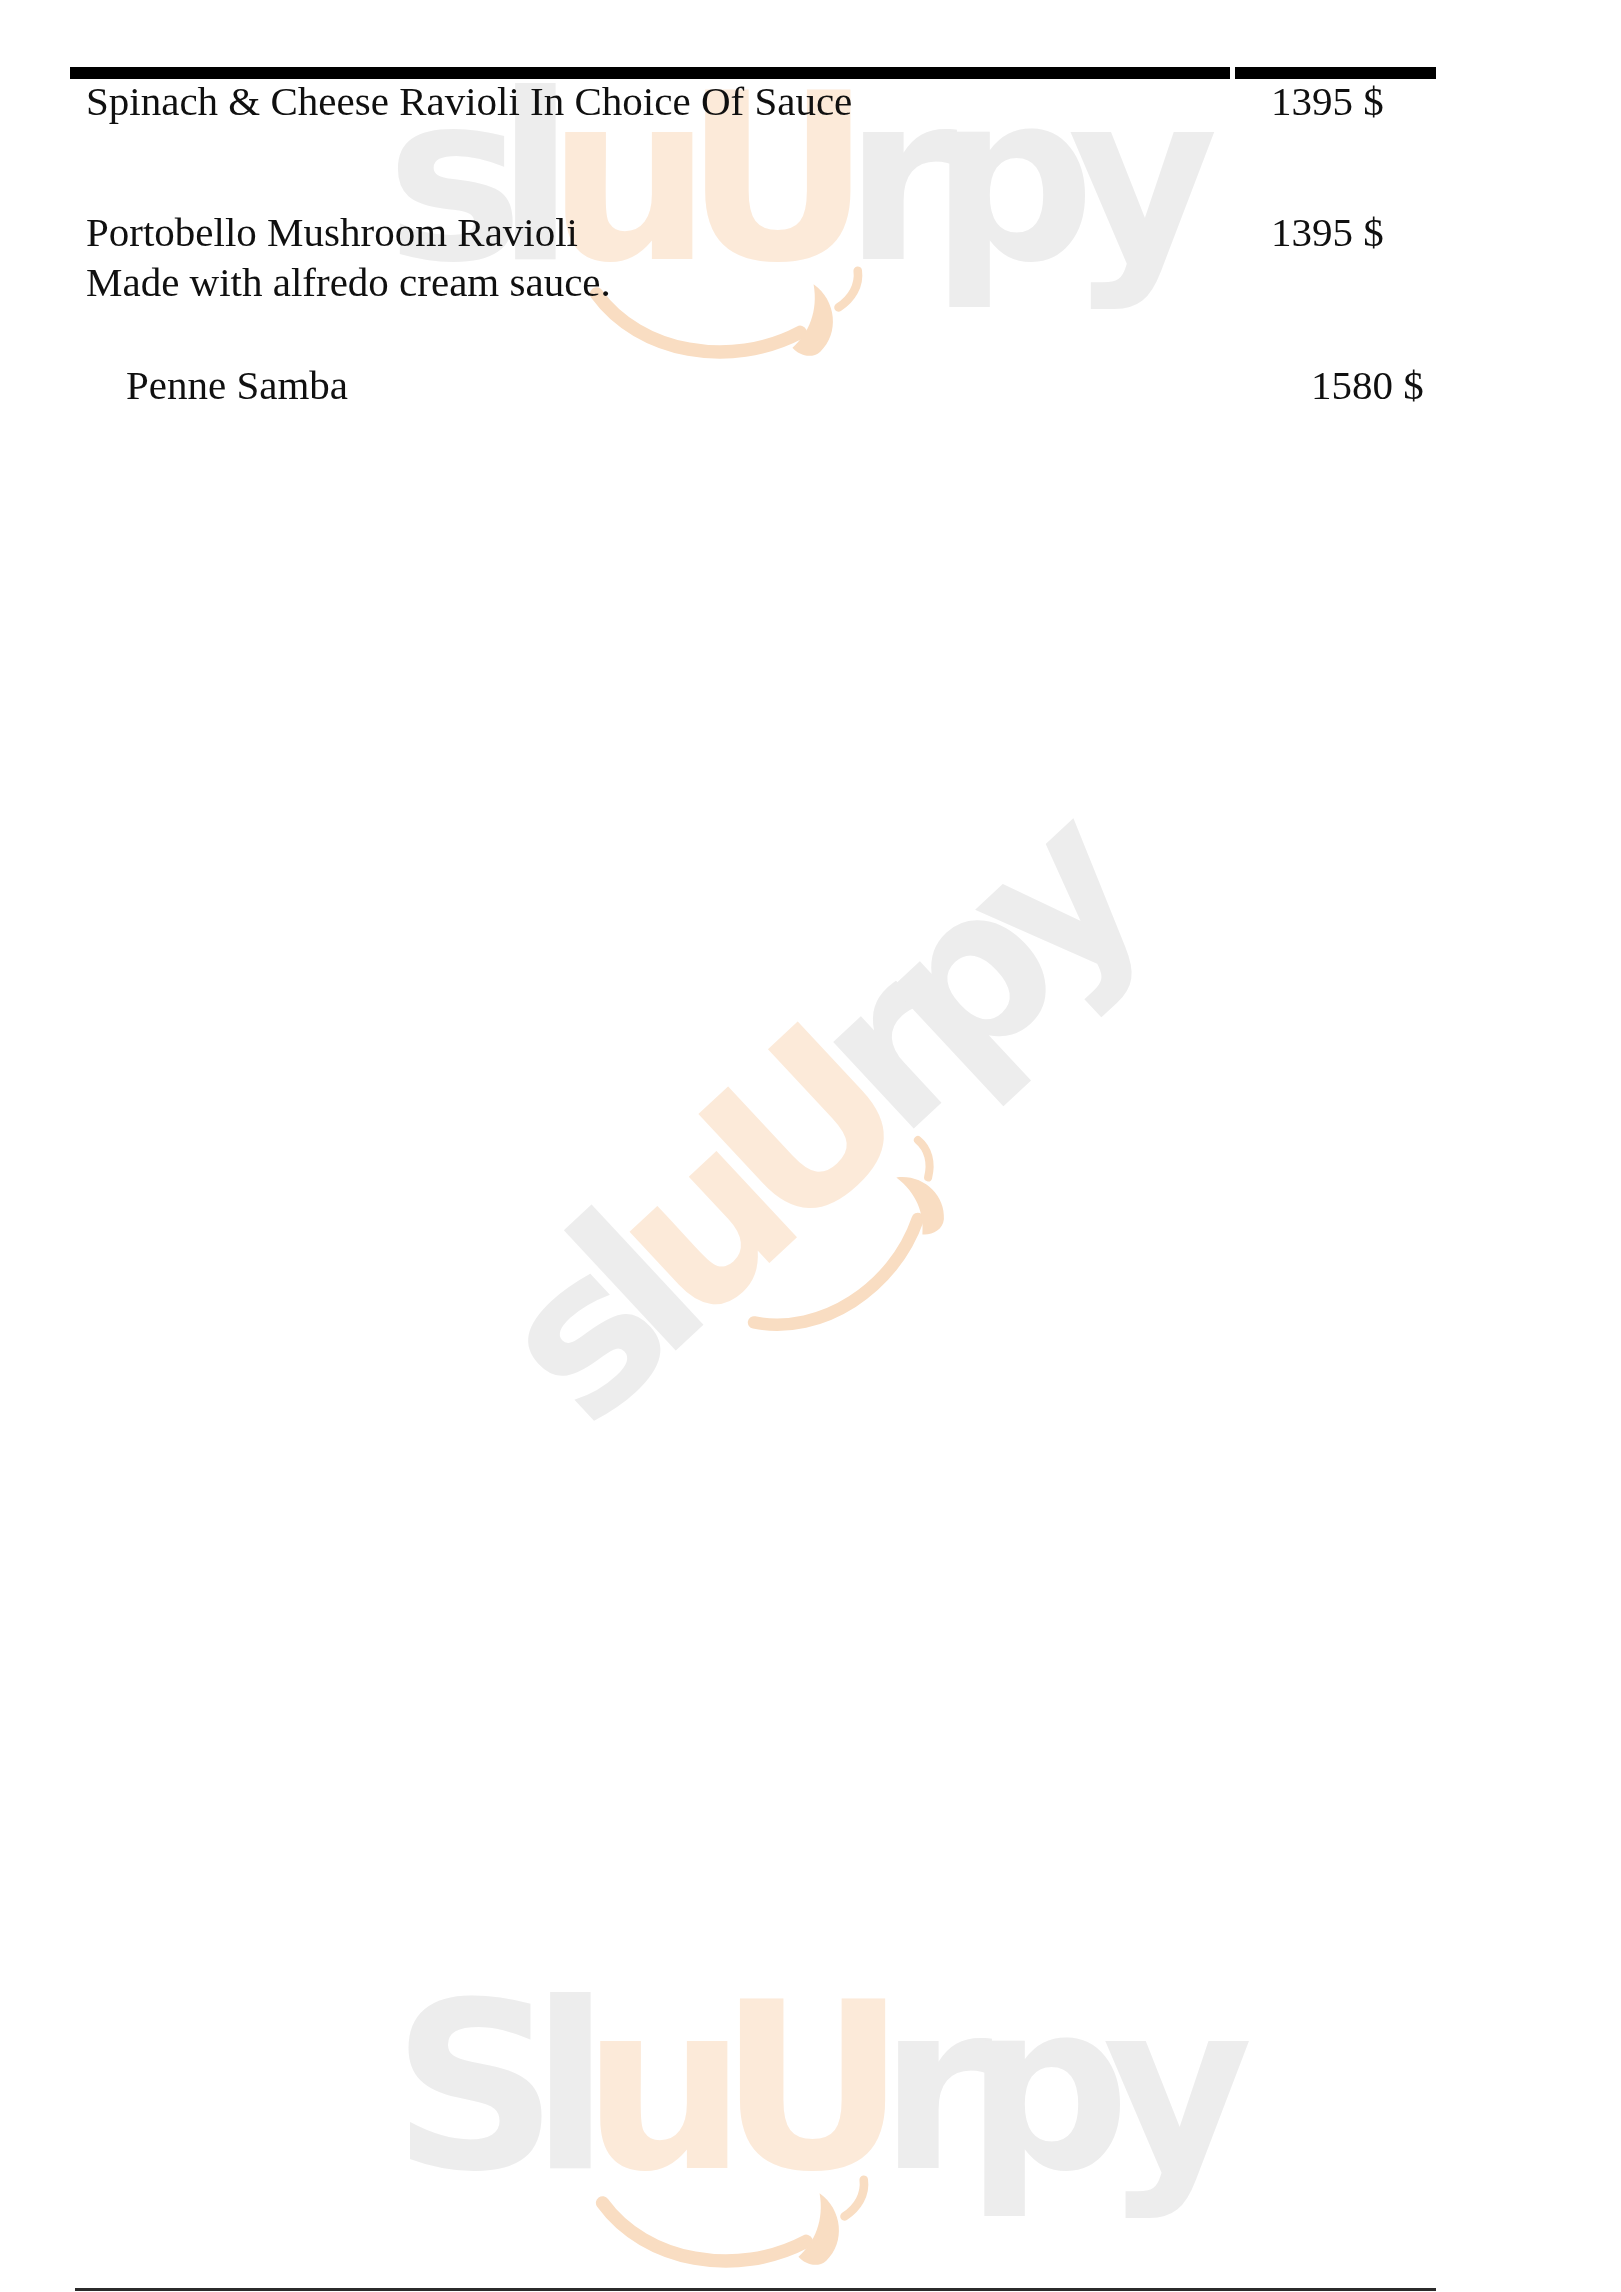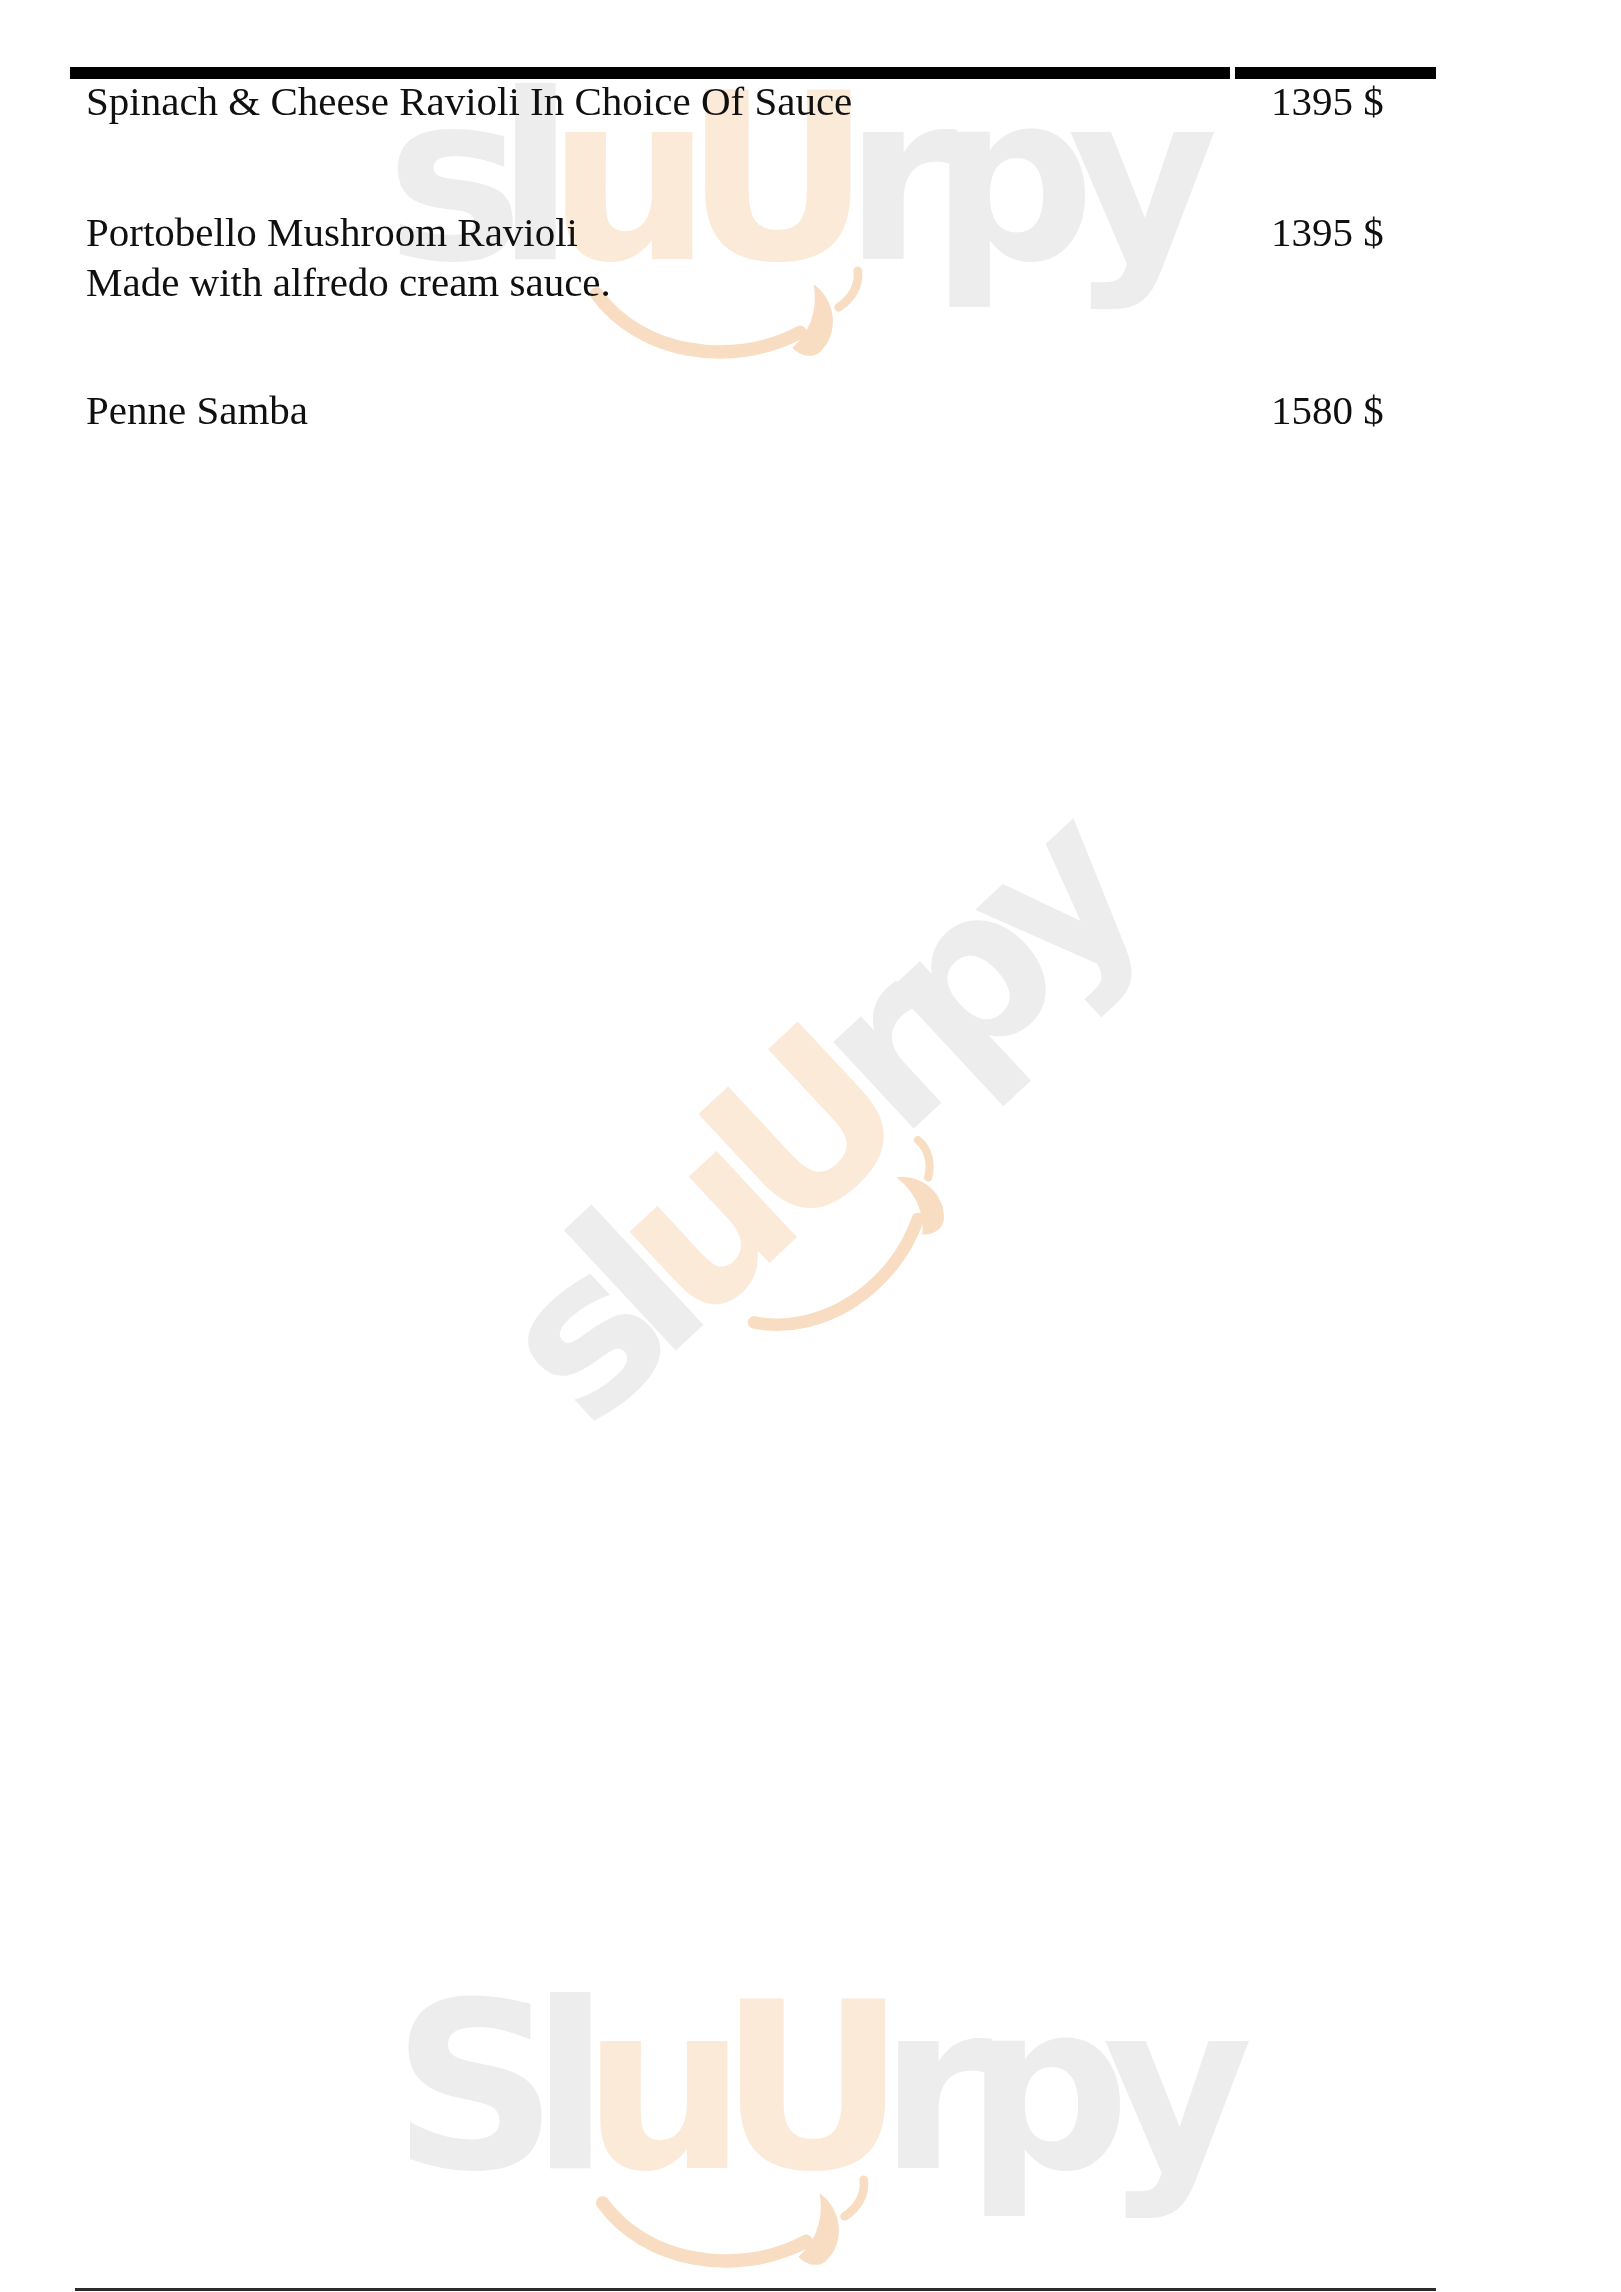--- a/index.html
+++ b/index.html
@@ -24,21 +24,21 @@
   }
 
   
   .menu { position:absolute; inset:0; z-index:2; }
   .item { position:absolute; left:86px; width:1372px; font-size:41px; line-height:50px; }
   .item .name  { display:inline-block; max-width:1078px; }
   .item .price { position:absolute; left:1185px; top:0; white-space:nowrap;text-align:right; }
   .item .desc  { max-width:1245px; }
   .item-0 { top:76px; }
   .item-1 { top:207px; }
-  .item-2 { top:385px; }
+  .item-2 { top:360px;margin-left:40px; }
 
   
   .wm {
     position:absolute; z-index:1;
     font-family:"DejaVu Sans", sans-serif; font-weight:700;
     line-height:1; letter-spacing:-0.12em; white-space:nowrap;
     pointer-events:none; user-select:none;
   }
   .wm-g { color:var(--wm-gray,#ededed); }
   .wm-p { color:var(--wm-peach,#fcead9); }

